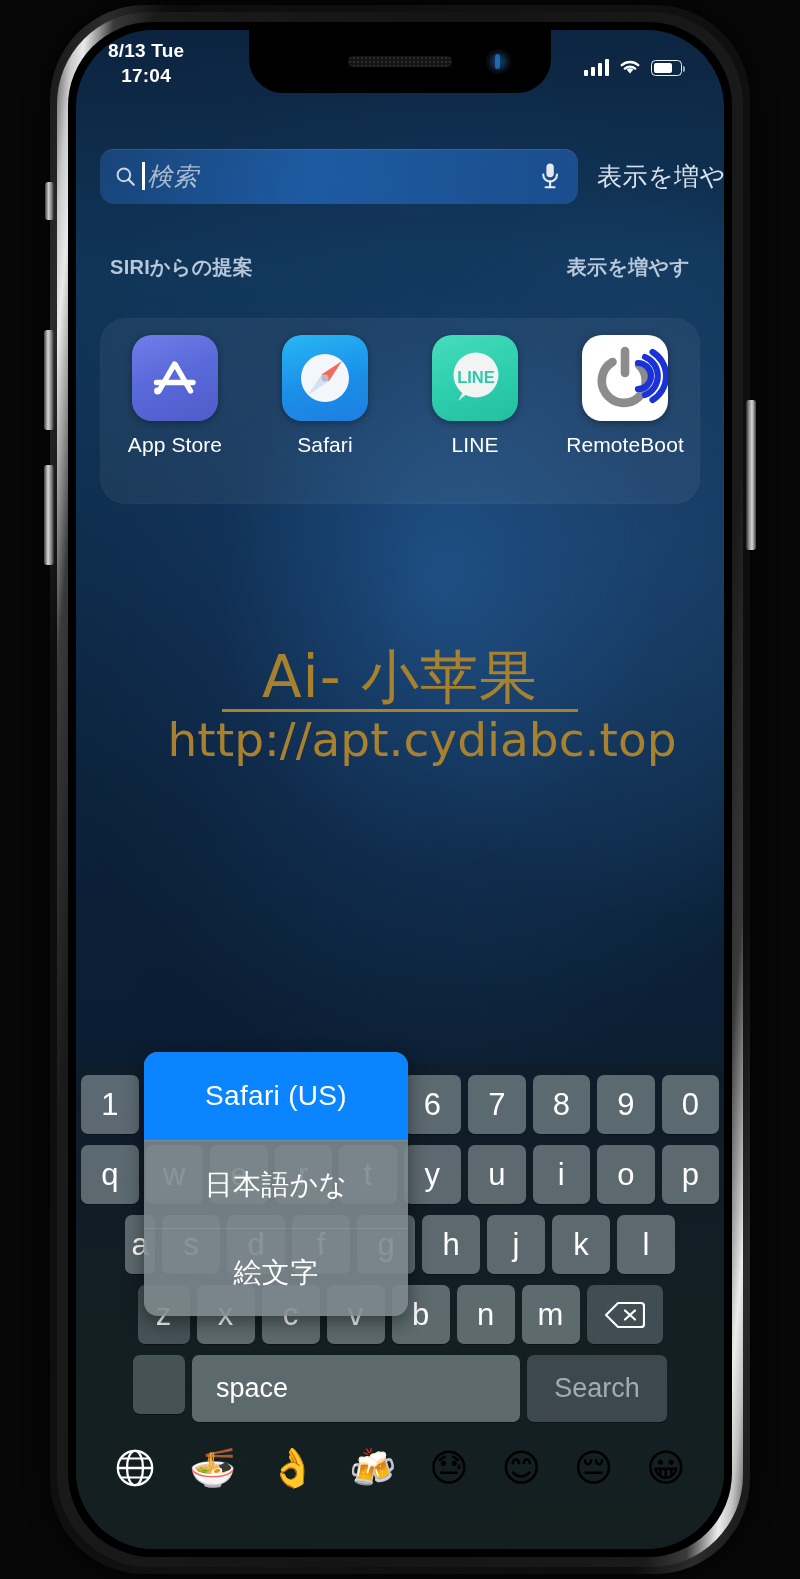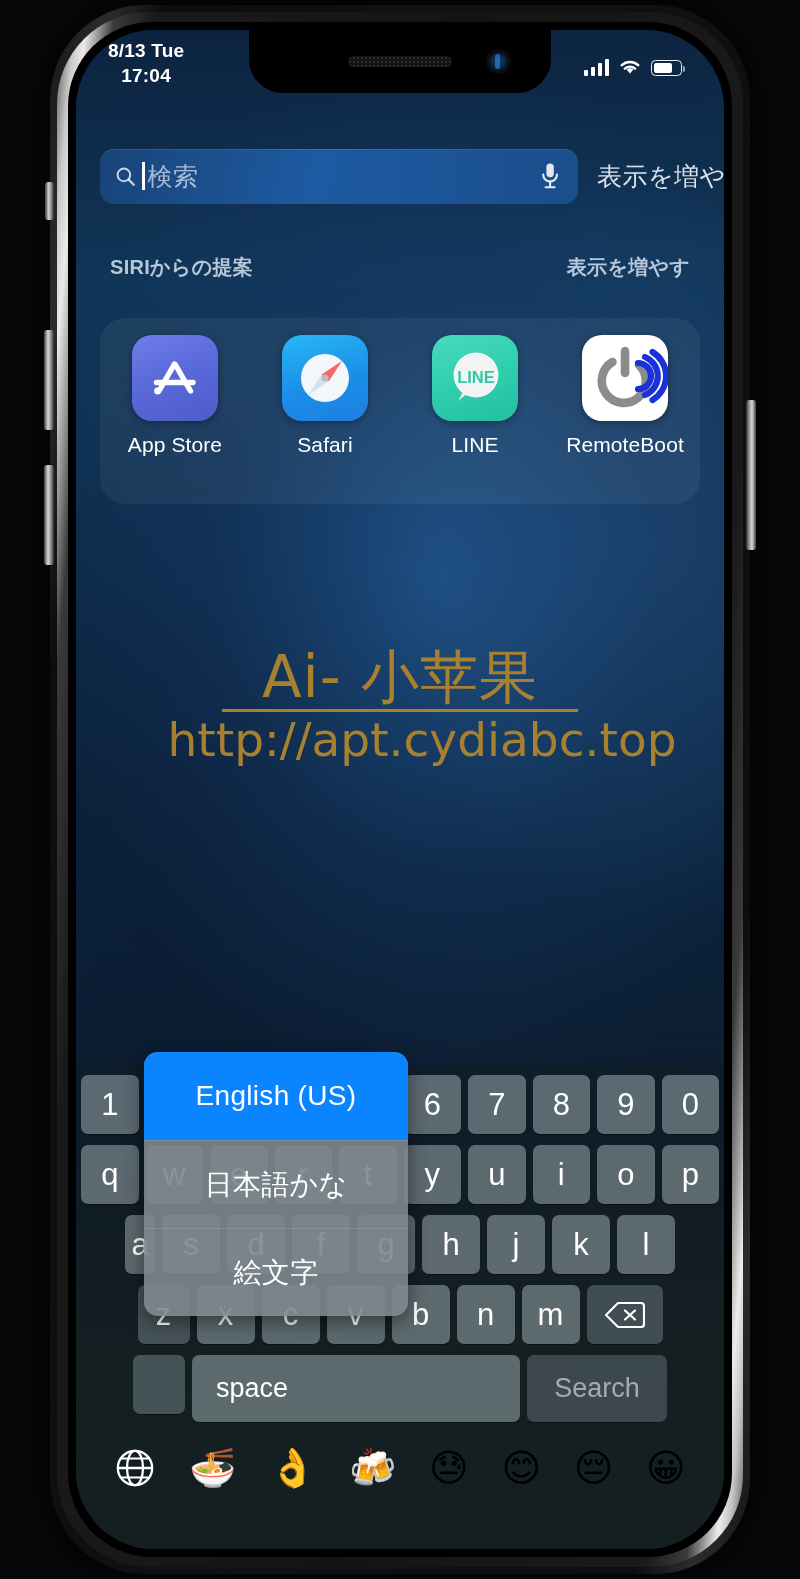--- a/index.html
+++ b/index.html
@@ -105,21 +105,21 @@
     position:absolute; top:116px; left:0; right:0; height:60px;
     display:flex; align-items:center; padding:0 0 0 24px; z-index:30;
   }
   .searchfield{
     flex:0 0 auto; width:478px; height:55px; border-radius:14px;
     background:linear-gradient(100deg,rgba(25,70,125,.92) 0%,rgba(30,92,165,.96) 45%,rgba(27,80,145,.92) 100%);
     display:flex; align-items:center; padding:0 14px; position:relative;
     box-shadow:inset 0 1px 0 rgba(255,255,255,.10);
   }
   .mag{ width:23px; height:23px; flex:0 0 auto; margin-right:5px; }
-  .caretwrap{ display:flex; align-items:center; }
+  .caretwrap{ display:flex; align-items:center;font-style:italic; }
   .caret{ width:2.6px; height:28px; background:#fff; margin-right:3px; }
   .ph{ color:rgba(255,255,255,.62); font-size:25px; letter-spacing:.5px; }
   .mic{ position:absolute; right:18px; top:50%; transform:translateY(-50%); width:20px; height:28px; }
   .cancel{
     color:rgba(232,240,250,.93); font-size:25px; margin-left:19px; white-space:nowrap; letter-spacing:.5px;
   }
 
   
   .sirihead{
     position:absolute; top:224px; left:34px; right:34px;
@@ -409,19 +409,19 @@
       <span class="e">🍜</span>
       <span class="e">👌</span>
       <span class="e">🍻</span>
       <span class="e">😓</span>
       <span class="e">😊</span>
       <span class="e">😔</span>
       <span class="e">😀</span>
     </div>
 
     <div class="langpop">
-      <div class="langitem sel">English (US)</div>
+      <div class="langitem sel">Safari (US)</div>
       <div class="langitem">日本語かな</div>
       <div class="langitem">絵文字</div>
     </div>
 
   </div>
 </div>
 
 </body></html>

